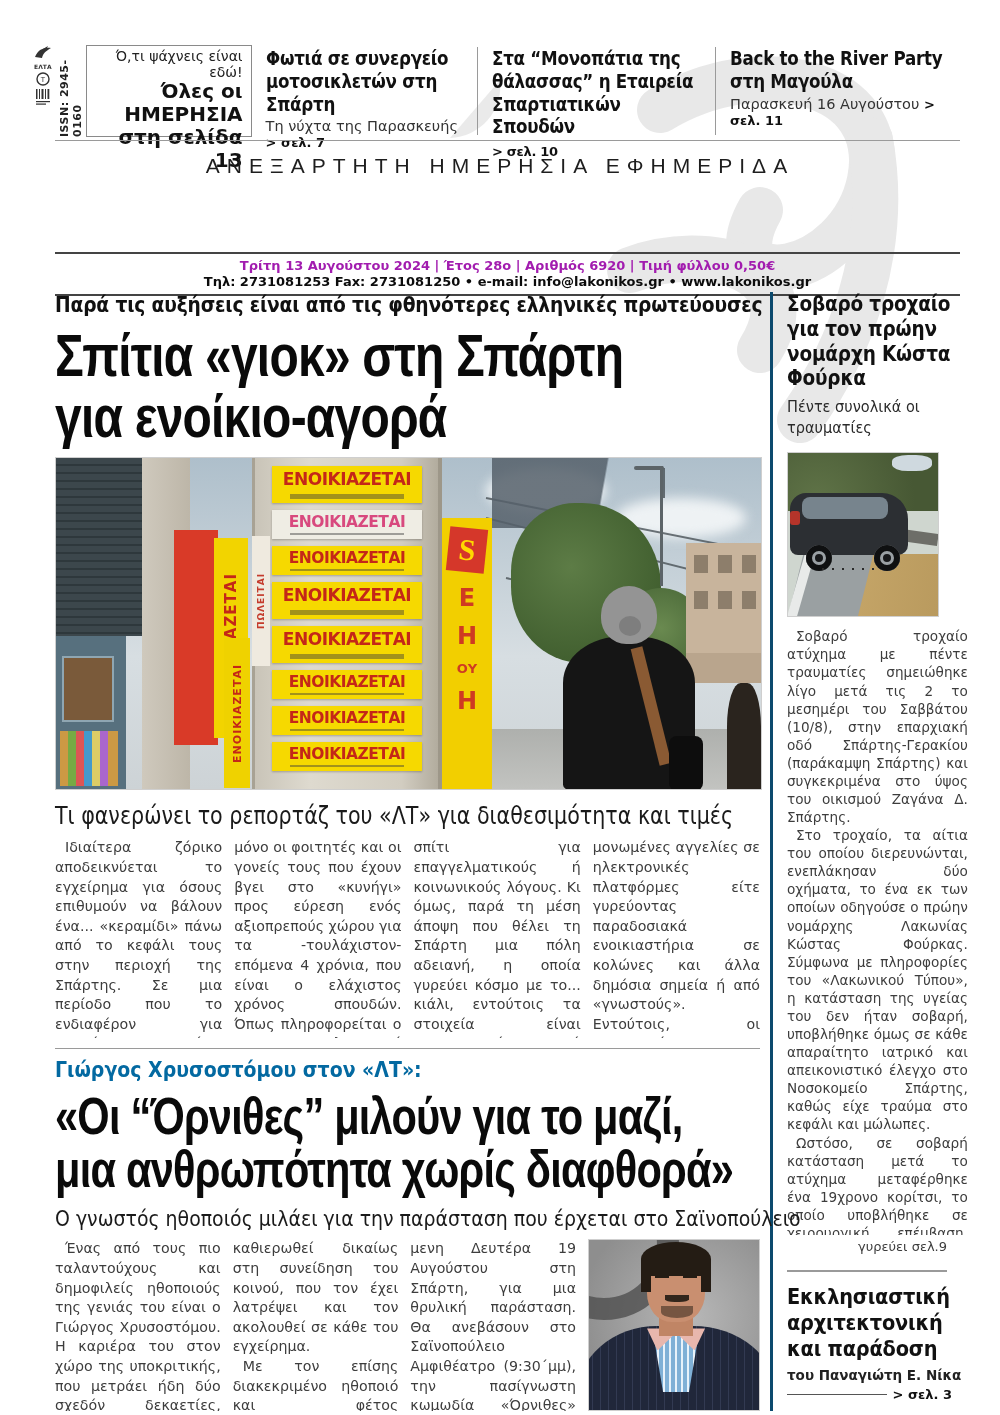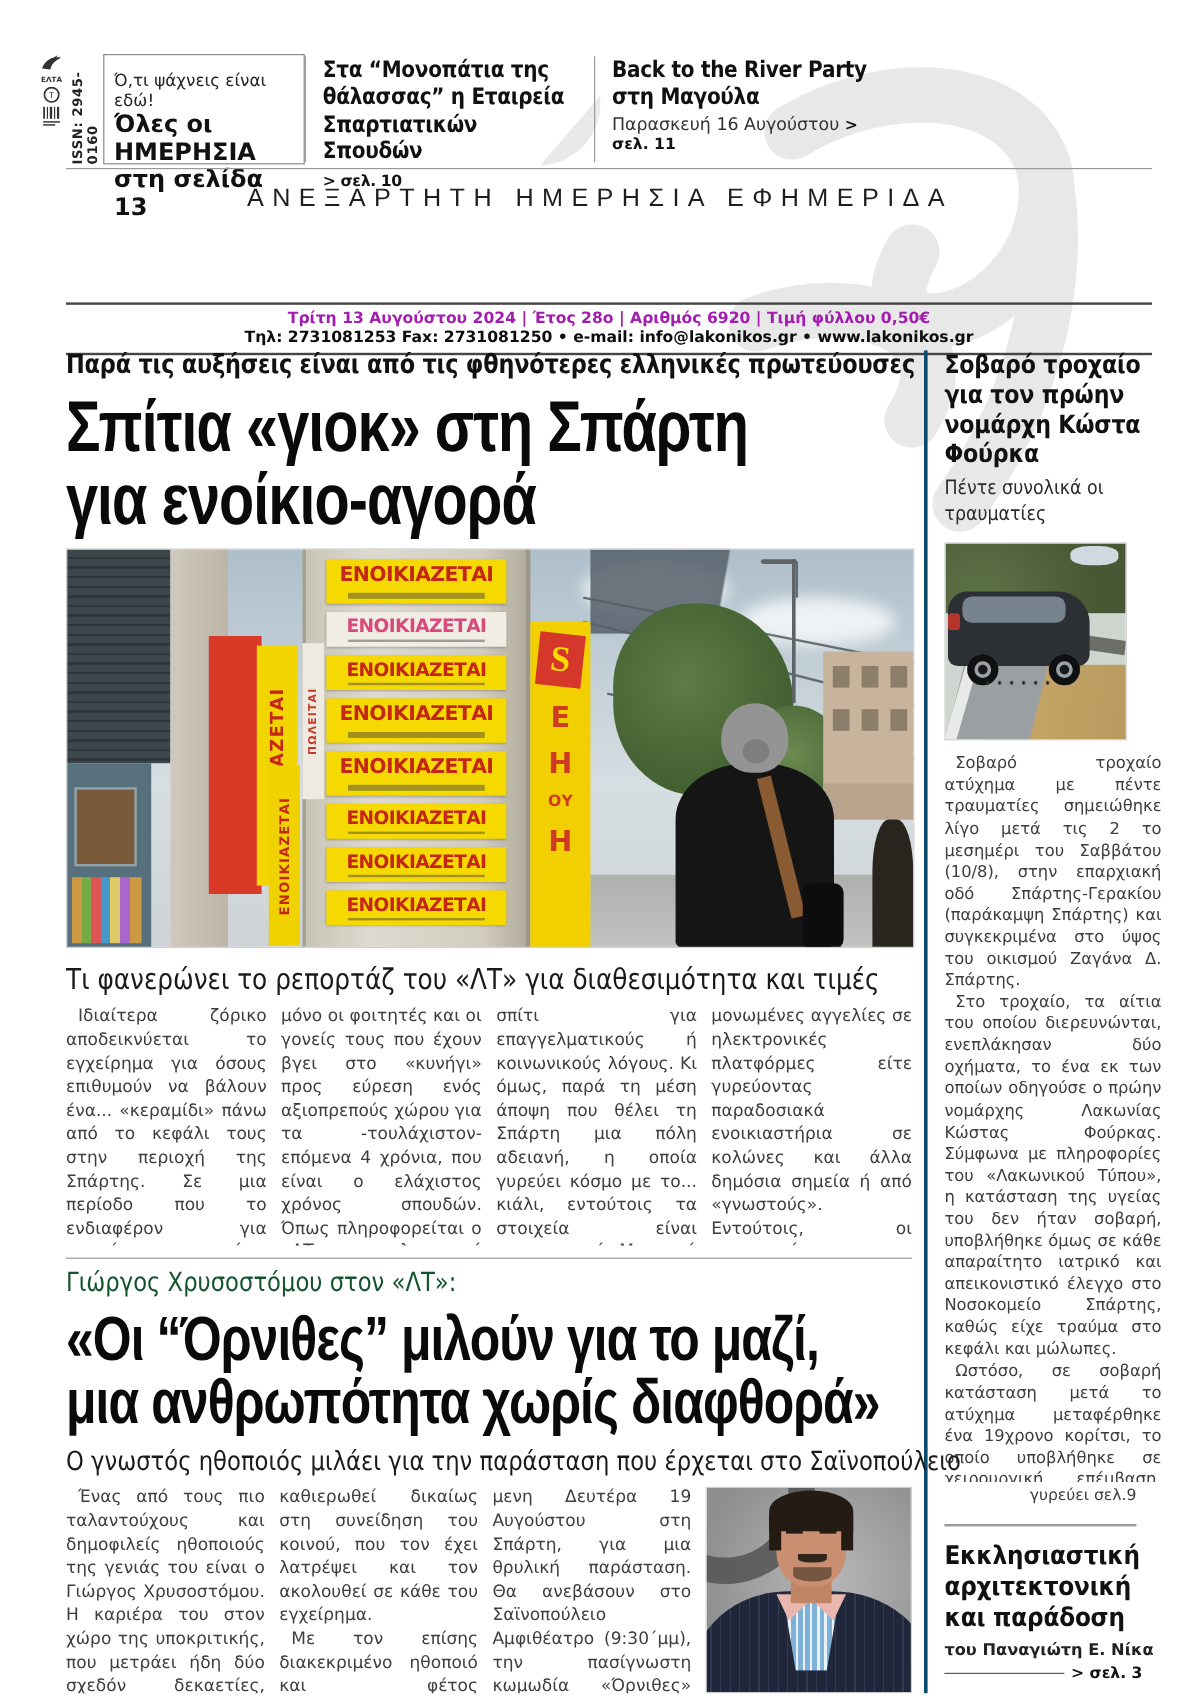--- a/index.html
+++ b/index.html
@@ -10,21 +10,21 @@
   }
   .page { position:absolute; inset:0; }
   
   .watermark { position:absolute; left:330px; top:20px; width:670px; height:430px; z-index:0; }
   .content { position:relative; z-index:1; }
 
   
   .topstrip { position:absolute; left:28px; top:45px; width:935px; height:92px; display:flex; }
   .postal { width:30px; display:flex; flex-direction:column; align-items:center; gap:2px; }
   .issn-vert { writing-mode:vertical-rl; transform:rotate(180deg); font-size:11px; font-weight:700; color:#222; letter-spacing:.5px; height:92px; }
-  .ad-box { width:168px; border:1px solid #8a8a8a; padding:14px 8px; margin-left:2px; }
+  .ad-box { width:168px; border:1px solid #8a8a8a; padding:2px 8px; margin-left:2px;text-align:right; }
   .ad-box .l1 { font-size:14px; color:#222; }
   .ad-box .l2, .ad-box .l3 { font-size:20px; font-weight:700; line-height:1.15; }
   .teaser { padding:2px 12px 0 14px; }
   .teaser .t { font-size:19px; font-weight:700; line-height:1.2; letter-spacing:-.3px; }
   .teaser .s { font-size:14.5px; color:#333; margin-top:3px; }
   .pageref { font-weight:700; color:#111; font-size:13px; cursor:pointer; }
   .vdiv { width:1px; background:#9a9a9a; margin:2px 0; }
   .cx { display:inline-block; transform:scaleX(.88); transform-origin:0 50%; white-space:nowrap; }
 
   .rule-under-strip { position:absolute; left:55px; top:140px; width:905px; height:1px; background:#9a9a9a; }
@@ -45,21 +45,21 @@
 
   .kicker { font-size:22px; font-weight:700; letter-spacing:-.2px; }
   .headline { font-family:"Liberation Sans", sans-serif; font-weight:700; color:#0a0a0a; margin-top:8px; }
   .headline .hl { font-size:60px; line-height:1.02; letter-spacing:-1px; display:block; transform:scaleX(.8); transform-origin:0 50%; white-space:nowrap; }
   .subhead { font-size:24px; font-weight:400; color:#1a1a1a; margin:12px 0 8px 0; }
   .bodycols { display:flex; gap:12px; height:200px; overflow:hidden; margin-top:2px; }
   .bcol { flex:1; font-size:14.2px; line-height:1.38; color:#3d3d3d; text-align:justify; }
   .bcol p.ind { text-indent:10px; }
   .continued { text-align:right; font-size:13px; color:#3d3d3d; margin-top:4px; cursor:pointer; }
   .hr-main { height:1px; background:#9a9a9a; margin:10px 0 8px 0; }
-  .kicker2 { font-size:22px; font-weight:400; color:#14532d; }
+  .kicker2 { font-size:22px; font-weight:700; color:#0369a1; }
   .headline2 .hl { font-size:52px; }
   .deck { font-size:22px; font-weight:400; color:#1a1a1a; margin:10px 0 8px 0; }
   .botrow { display:flex; gap:12px; margin-top:4px; }
   .botrow .bcol { height:172px; overflow:hidden; }
 
   
   .photo { position:relative; width:707px; height:333px; margin-top:10px; border:1px solid #cfcfcf; background:linear-gradient(#aebfcb, #d7dee2 60%, #cdd3d6); overflow:hidden; }
   .cloud { position:absolute; background:#eef2f4; border-radius:50%; filter:blur(6px); }
   .shutter { position:absolute; left:0; top:0; width:86px; height:178px; background:repeating-linear-gradient(#3c474c 0 6px, #2e383c 6px 8px); }
   .rack { position:absolute; left:0; top:178px; width:70px; height:155px; background:#57707e; }
@@ -183,20 +183,24 @@
           </svg>
       </div>
       <div class="issn-vert">ISSN: 2945-0160</div>
 
       <div class="ad-box">
         <div class="l1">Ό,τι ψάχνεις είναι εδώ!</div>
         <div class="l2">Όλες οι ΗΜΕΡΗΣΙΑ</div>
         <div class="l3">στη σελίδα 13</div>
       </div>
 
+      <div class="teaser" style="width:228px">
+        <div class="t"><span class="cx" style="white-space:normal;display:inline-block;width:114%">Φωτιά σε συνεργείο μοτοσικλετών στη Σπάρτη</span></div>
+        <div class="s"><span>Τη νύχτα της Παρασκευής</span> <span class="pageref">&gt; σελ. 7</span></div>
+      </div>
       <div class="vdiv"></div>
       <div class="teaser" style="width:240px">
         <div class="t"><span class="cx" style="white-space:normal;display:inline-block;width:110%">Στα “Μονοπάτια της θάλασσας” η Εταιρεία Σπαρτιατικών Σπουδών</span> <span class="pageref">&gt; σελ. 10</span></div>
       </div>
       <div class="vdiv"></div>
       <div class="teaser" style="width:250px">
         <div class="t"><span class="cx" style="white-space:normal;display:inline-block;width:114%">Back to the River Party στη Μαγούλα</span></div>
         <div class="s"><span>Παρασκευή 16 Αυγούστου</span> <span class="pageref">&gt; σελ. 11</span></div>
       </div>
     </div>

